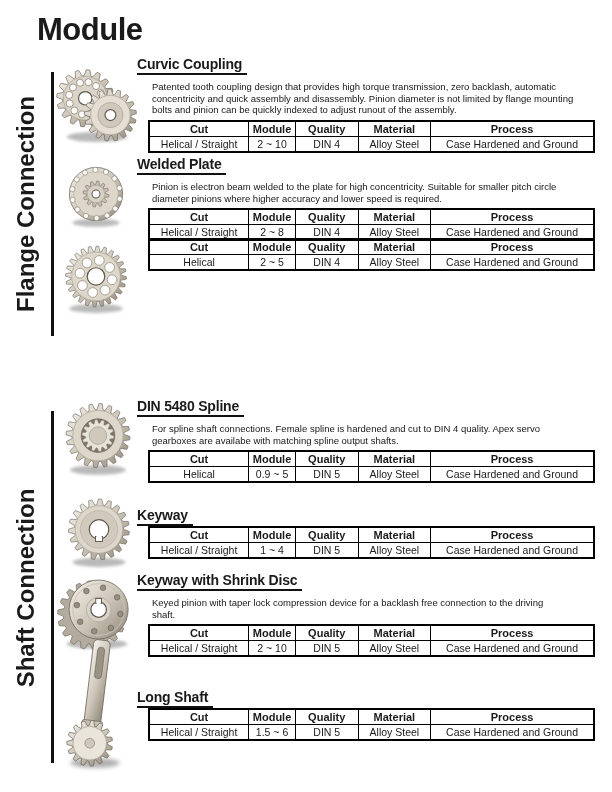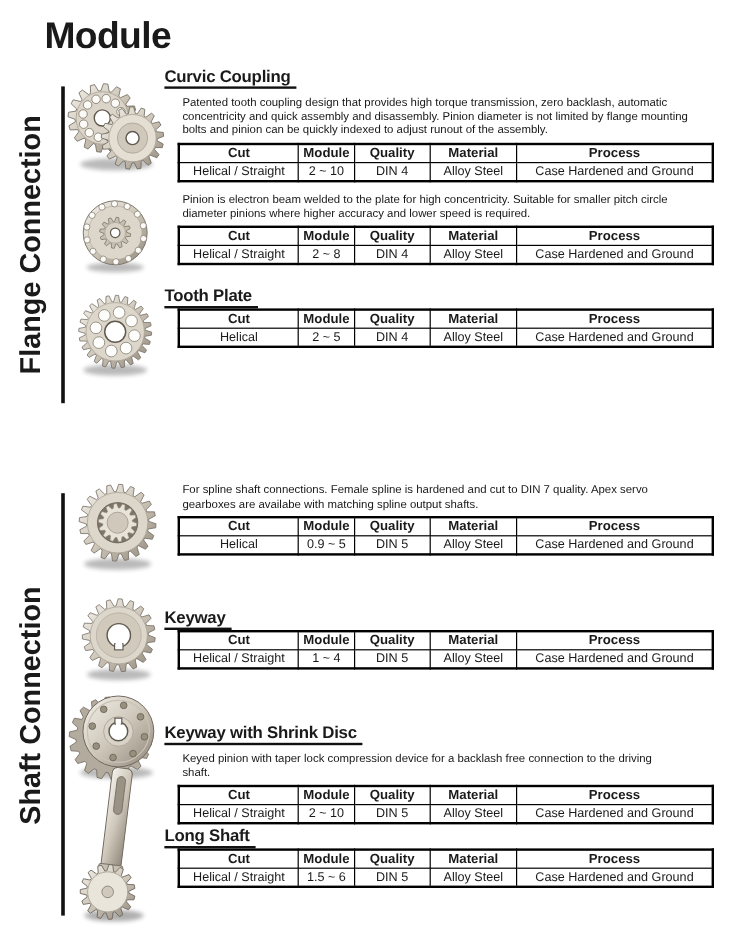--- a/index.html
+++ b/index.html
@@ -195,20 +195,21 @@
         <td>2 ~ 10</td>
         <td>DIN 4</td>
         <td>Alloy Steel</td>
         <td>Case Hardened and Ground</td>
       </tr>
         </tbody>
     </table>
   </section>
 
   <section class="item" style="top:155px">
+    <h2>Welded Plate</h2>
     <p style="width:412px">Pinion is electron beam welded to the plate for high concentricity.  Suitable for smaller pitch circle diameter pinions where higher accuracy and lower speed is required.</p>
     <table class="spec">
       <colgroup>
           <col style="width:22.4%">
           <col style="width:10.5%">
           <col style="width:14.1%">
           <col style="width:16.3%">
           <col style="width:36.7%">
         </colgroup>
       <thead>
@@ -226,21 +227,20 @@
         <td>2 ~ 8</td>
         <td>DIN 4</td>
         <td>Alloy Steel</td>
         <td>Case Hardened and Ground</td>
       </tr>
         </tbody>
     </table>
   </section>
 
   <section class="item" style="top:238px">
-    <h2>Tooth Plate</h2>
     <table class="spec">
       <colgroup>
           <col style="width:22.4%">
           <col style="width:10.5%">
           <col style="width:14.1%">
           <col style="width:16.3%">
           <col style="width:36.7%">
         </colgroup>
       <thead>
           <tr>
@@ -257,21 +257,22 @@
         <td>2 ~ 5</td>
         <td>DIN 4</td>
         <td>Alloy Steel</td>
         <td>Case Hardened and Ground</td>
       </tr>
         </tbody>
     </table>
   </section>
 
   <section class="item" style="top:397px">
-    <p style="width:405px">For spline shaft connections.  Female spline is hardened and cut to DIN 7 quality.  Apex servo gearboxes are availabe with matching spline output shafts.</p>
+    <h2>DIN 5480 Spline</h2>
+    <p style="width:405px">For spline shaft connections.  Female spline is hardened and cut to DIN 4 quality.  Apex servo gearboxes are availabe with matching spline output shafts.</p>
     <table class="spec">
       <colgroup>
           <col style="width:22.4%">
           <col style="width:10.5%">
           <col style="width:14.1%">
           <col style="width:16.3%">
           <col style="width:36.7%">
         </colgroup>
       <thead>
           <tr>
@@ -318,21 +319,21 @@
         <td>Helical / Straight</td>
         <td>1 ~ 4</td>
         <td>DIN 5</td>
         <td>Alloy Steel</td>
         <td>Case Hardened and Ground</td>
       </tr>
         </tbody>
     </table>
   </section>
 
-  <section class="item" style="top:602px">
+  <section class="item" style="top:571px">
     <h2>Keyway with Shrink Disc</h2>
     <p style="width:400px">Keyed pinion with taper lock compression device for a backlash free connection to the driving shaft.</p>
     <table class="spec">
       <colgroup>
           <col style="width:22.4%">
           <col style="width:10.5%">
           <col style="width:14.1%">
           <col style="width:16.3%">
           <col style="width:36.7%">
         </colgroup>

